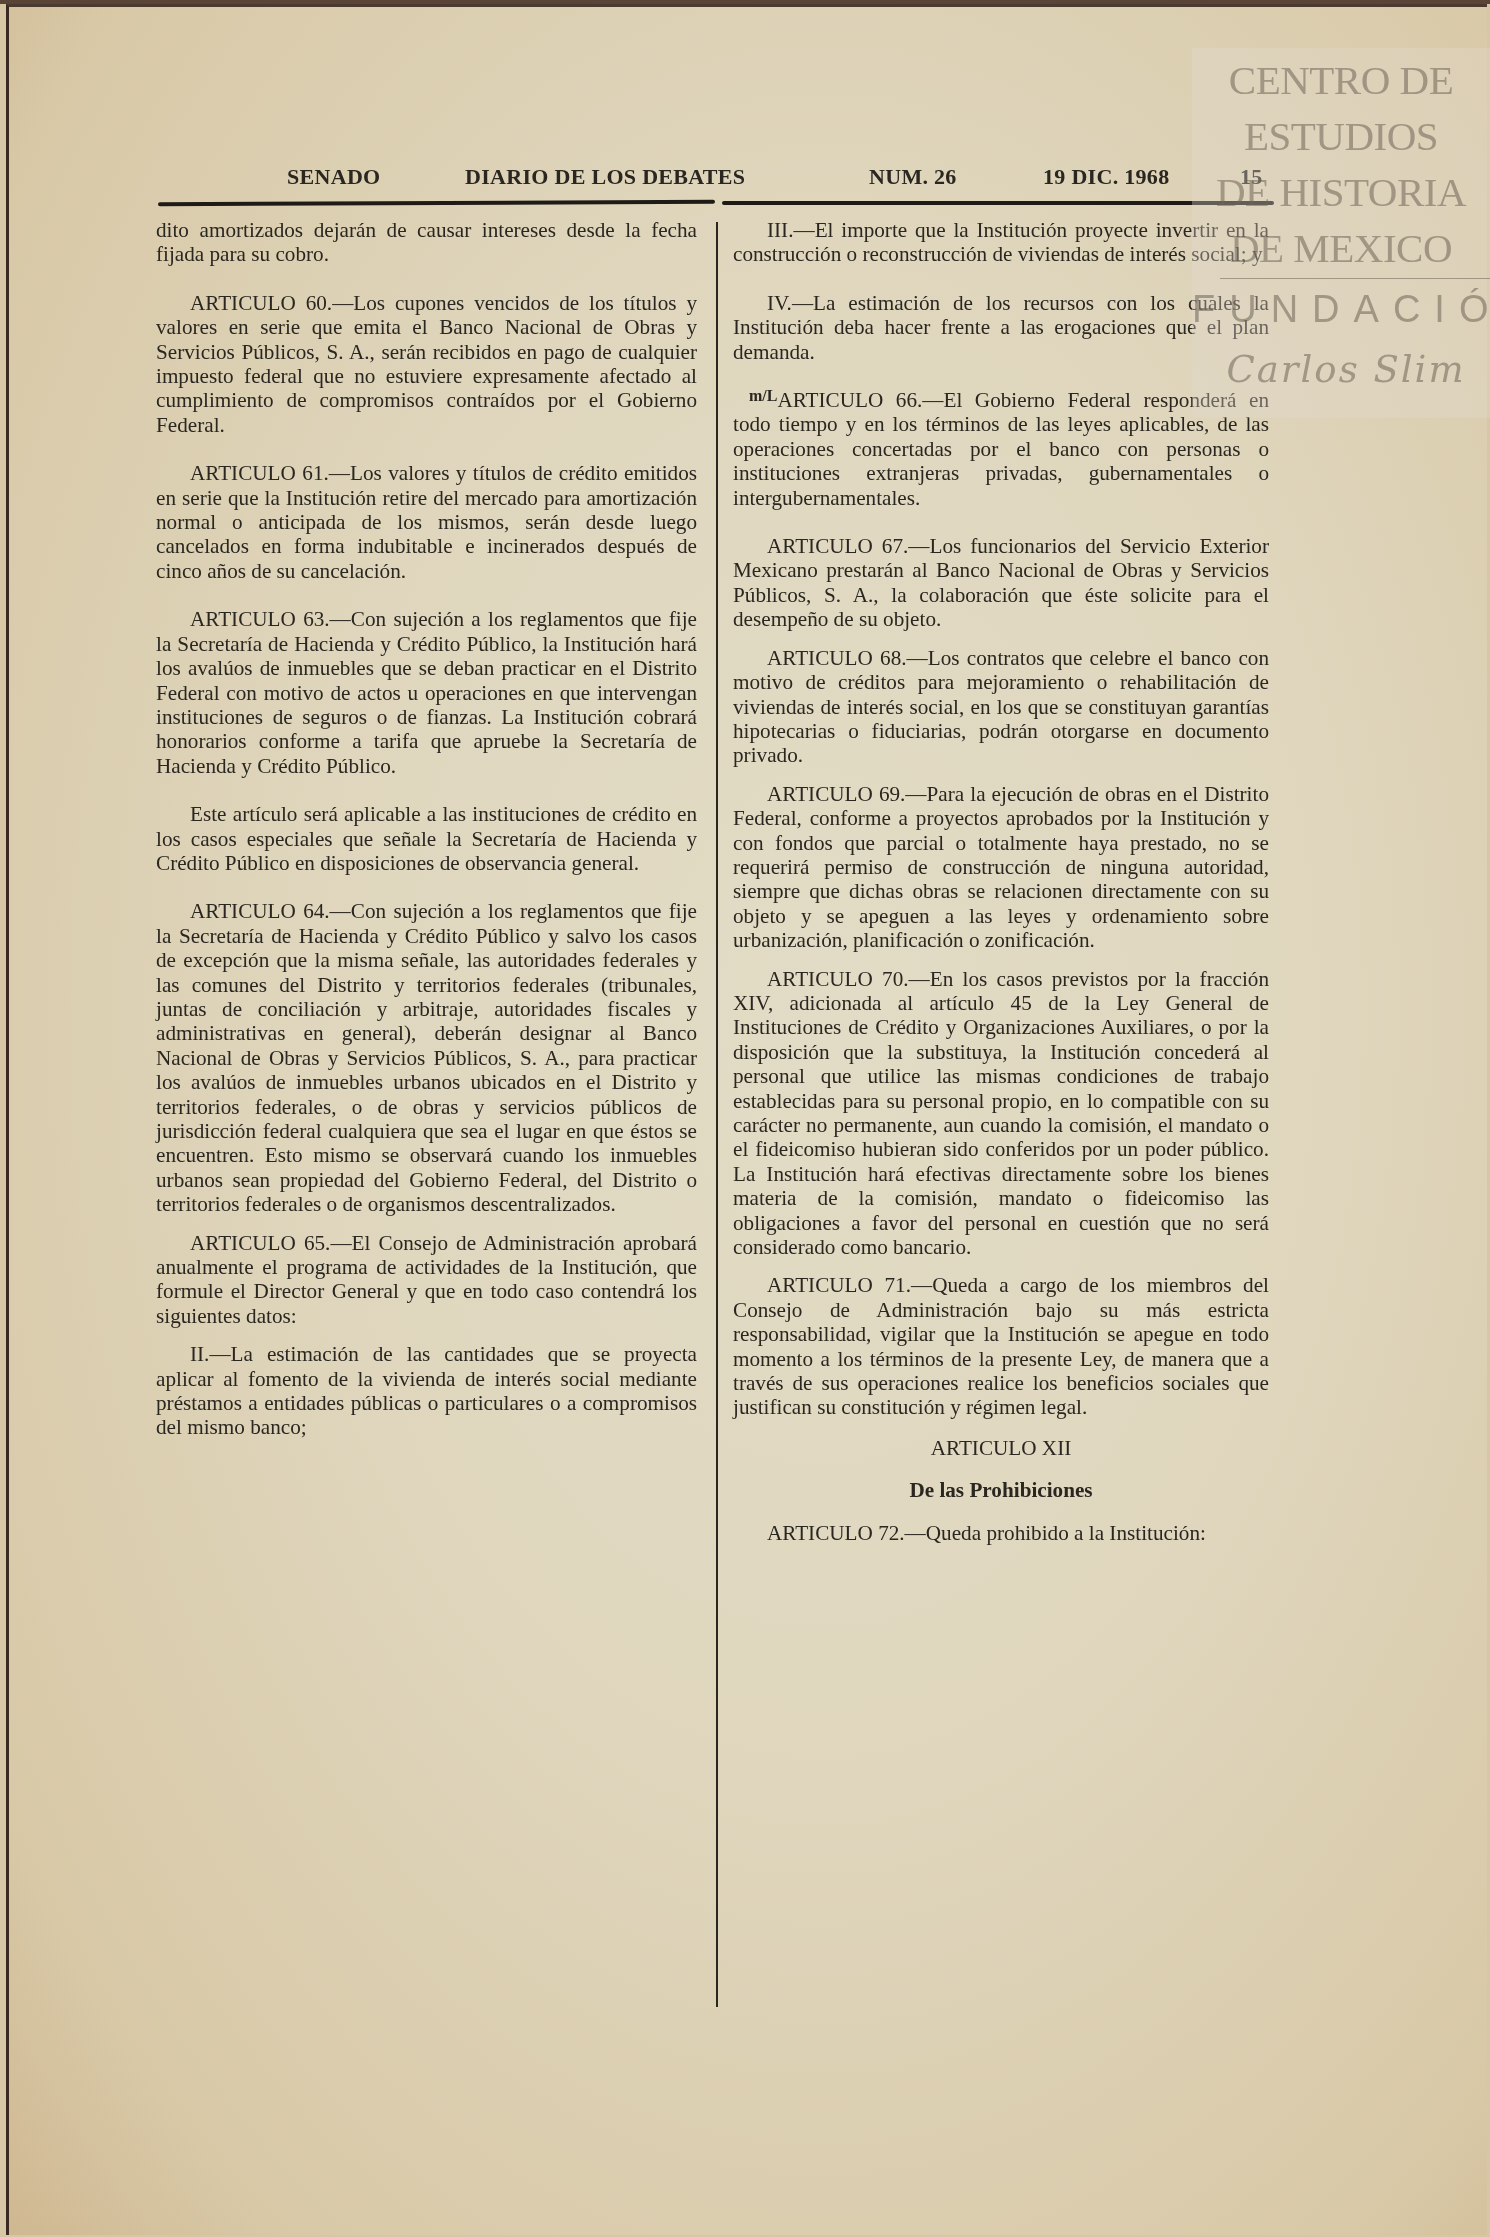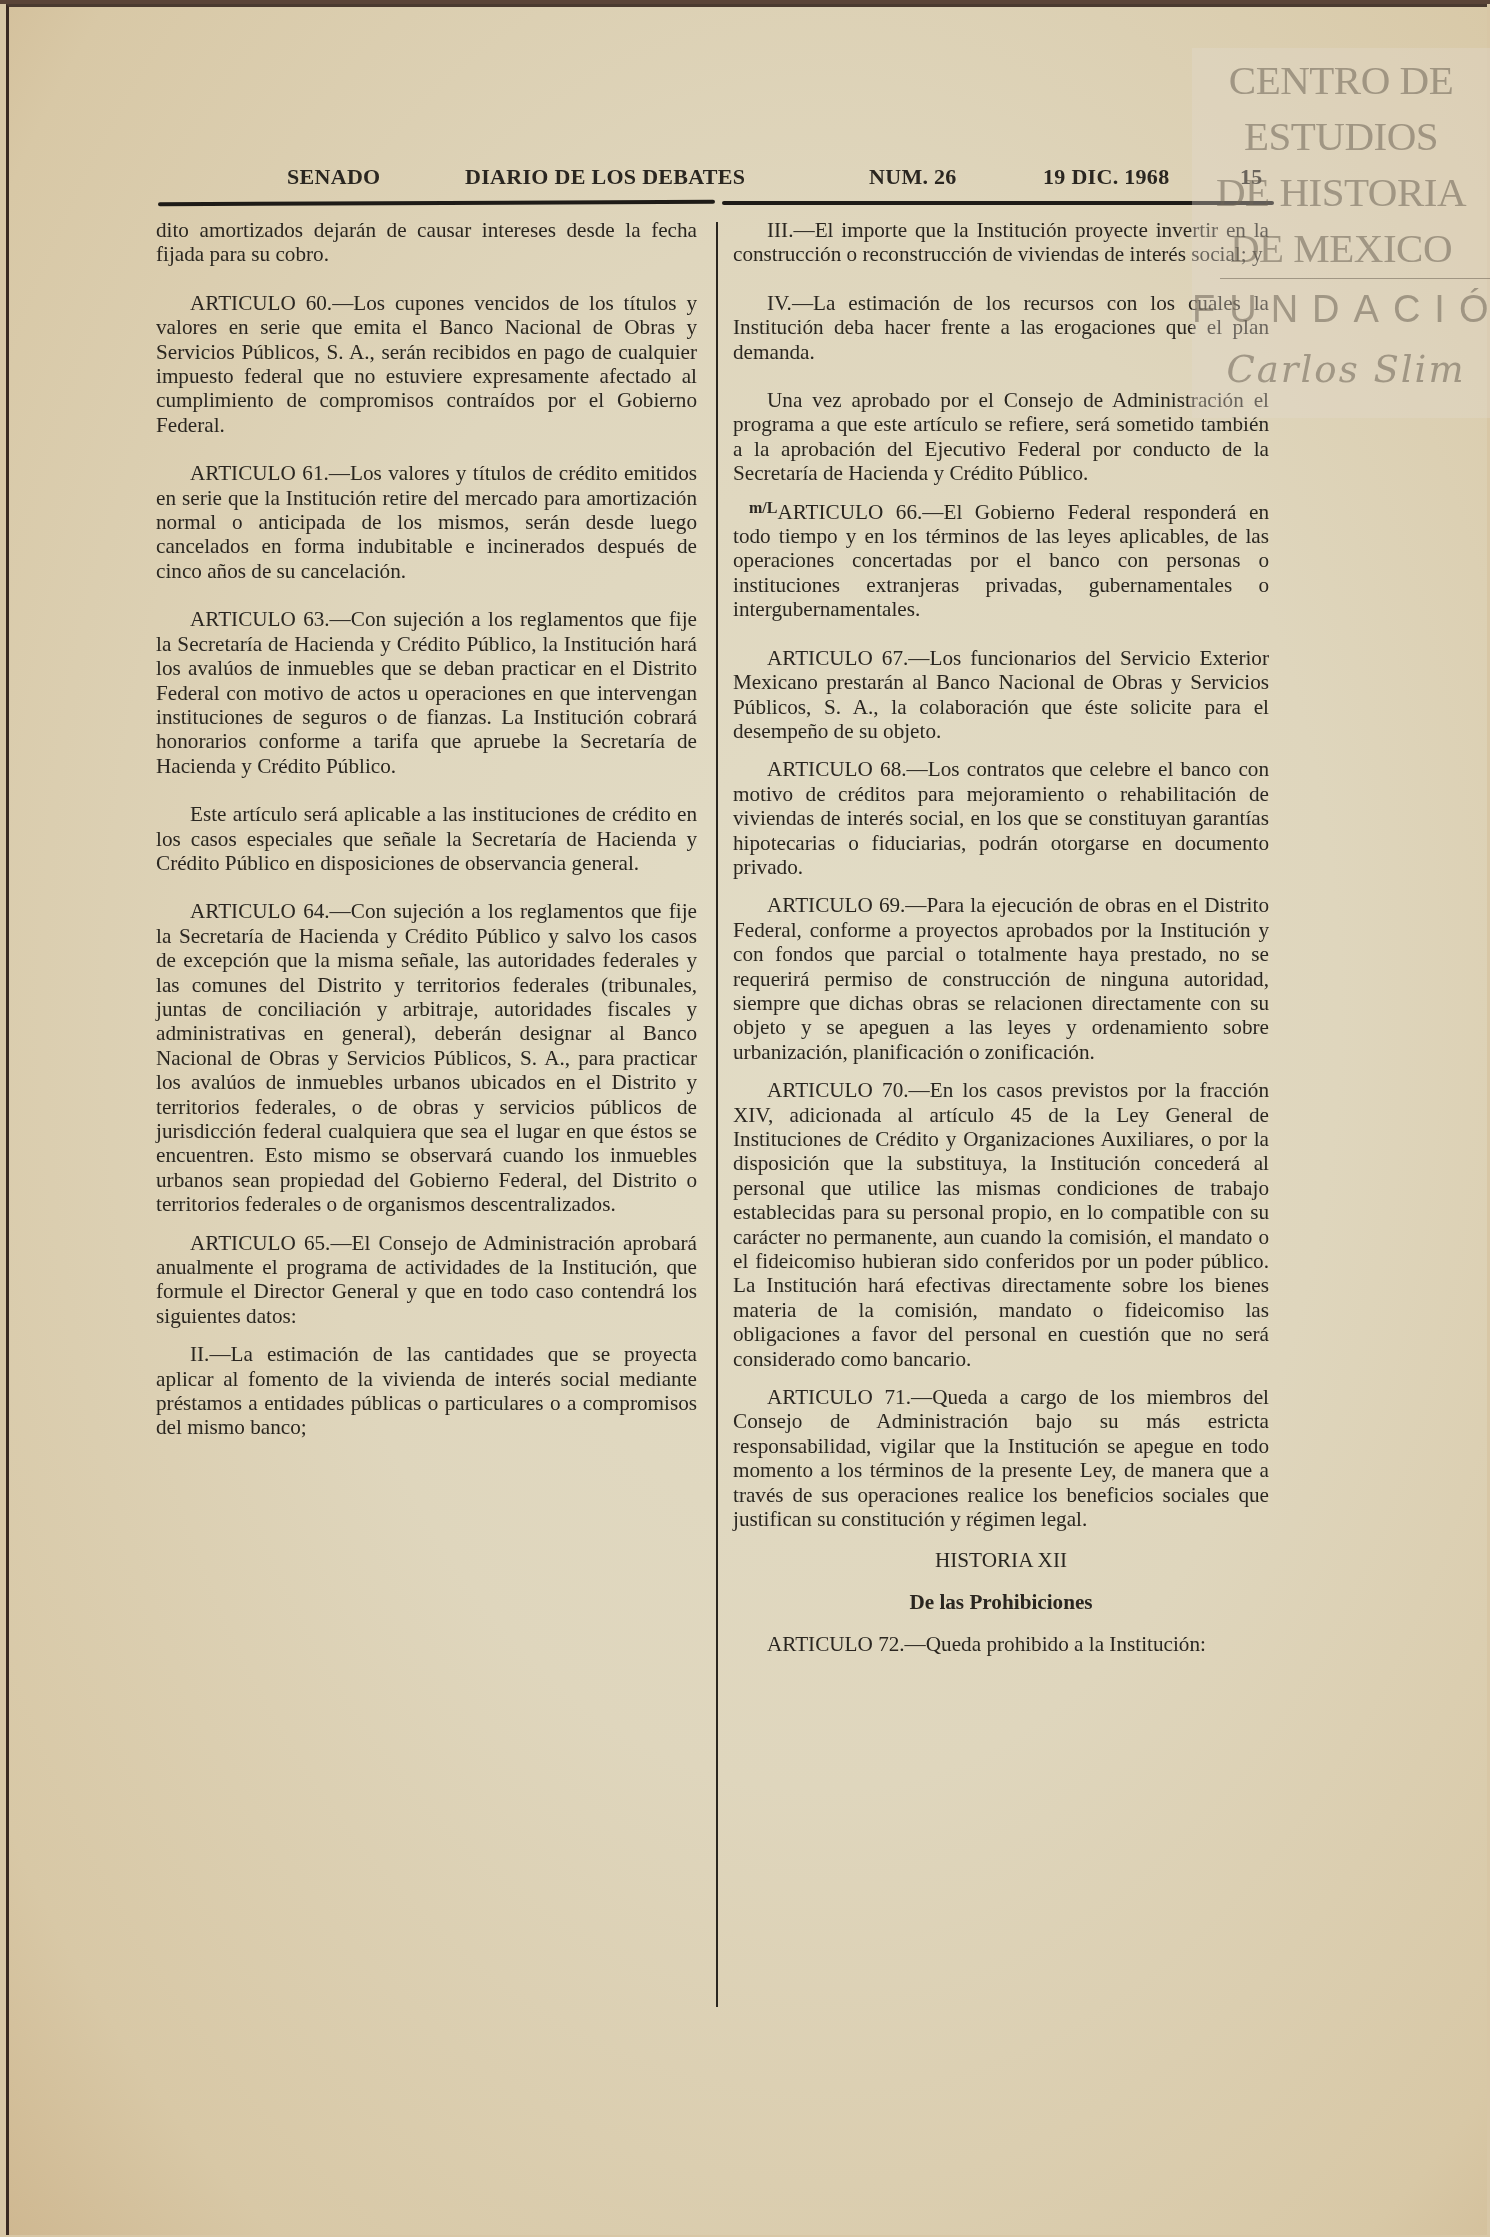--- a/index.html
+++ b/index.html
@@ -88,28 +88,27 @@
   <p>ARTICULO 63.—Con sujeción a los reglamentos que fije la Secretaría de Hacienda y Crédito Público, la Institución hará los avalúos de inmuebles que se deban practicar en el Distrito Federal con motivo de actos u operaciones en que intervengan instituciones de seguros o de fianzas. La Institución cobrará honorarios conforme a tarifa que apruebe la Secretaría de Hacienda y Crédito Público.</p>
   <p>Este artículo será aplicable a las instituciones de crédito en los casos especiales que señale la Secretaría de Hacienda y Crédito Público en disposiciones de observancia general.</p>
   <p class="tight">ARTICULO 64.—Con sujeción a los reglamentos que fije la Secretaría de Hacienda y Crédito Público y salvo los casos de excepción que la misma señale, las autoridades federales y las comunes del Distrito y territorios federales (tribunales, juntas de conciliación y arbitraje, autoridades fiscales y administrativas en general), deberán designar al Banco Nacional de Obras y Servicios Públicos, S. A., para practicar los avalúos de inmuebles urbanos ubicados en el Distrito y territorios federales, o de obras y servicios públicos de jurisdicción federal cualquiera que sea el lugar en que éstos se encuentren. Esto mismo se observará cuando los inmuebles urbanos sean propiedad del Gobierno Federal, del Distrito o territorios federales o de organismos descentralizados.</p>
   <p class="tight">ARTICULO 65.—El Consejo de Administración aprobará anualmente el programa de actividades de la Institución, que formule el Director General y que en todo caso contendrá los siguientes datos:</p>
   <p>II.—La estimación de las cantidades que se proyecta aplicar al fomento de la vivienda de interés social mediante préstamos a entidades públicas o particulares o a compromisos del mismo banco;</p>
 </div>
 
 <div class="col right">
   <p>III.—El importe que la Institución proyecte invertir en la construcción o reconstrucción de viviendas de interés social; y</p>
   <p>IV.—La estimación de los recursos con los cuales la Institución deba hacer frente a las erogaciones que el plan demanda.</p>
-  <p class="tight">Una vez aprobado por el Consejo de Administración el programa a que este artículo se refiere, será sometido también a la aprobación del Ejecutivo Federal por conducto de la Secretaría de Hacienda y Crédito Público.</p>
   <p><span class="stamp">m/L</span><span>ARTICULO 66.—El Gobierno Federal responderá en todo tiempo y en los términos de las leyes aplicables, de las operaciones concertadas por el banco con personas o instituciones extranjeras privadas, gubernamentales o intergubernamentales.</span></p>
   <p class="tight">ARTICULO 67.—Los funcionarios del Servicio Exterior Mexicano prestarán al Banco Nacional de Obras y Servicios Públicos, S. A., la colaboración que éste solicite para el desempeño de su objeto.</p>
   <p class="tight">ARTICULO 68.—Los contratos que celebre el banco con motivo de créditos para mejoramiento o rehabilitación de viviendas de interés social, en los que se constituyan garantías hipotecarias o fiduciarias, podrán otorgarse en documento privado.</p>
   <p class="tight">ARTICULO 69.—Para la ejecución de obras en el Distrito Federal, conforme a proyectos aprobados por la Institución y con fondos que parcial o totalmente haya prestado, no se requerirá permiso de construcción de ninguna autoridad, siempre que dichas obras se relacionen directamente con su objeto y se apeguen a las leyes y ordenamiento sobre urbanización, planificación o zonificación.</p>
   <p class="tight">ARTICULO 70.—En los casos previstos por la fracción XIV, adicionada al artículo 45 de la Ley General de Instituciones de Crédito y Organizaciones Auxiliares, o por la disposición que la substituya, la Institución concederá al personal que utilice las mismas condiciones de trabajo establecidas para su personal propio, en lo compatible con su carácter no permanente, aun cuando la comisión, el mandato o el fideicomiso hubieran sido conferidos por un poder público. La Institución hará efectivas directamente sobre los bienes materia de la comisión, mandato o fideicomiso las obligaciones a favor del personal en cuestión que no será considerado como bancario.</p>
   <p class="tight">ARTICULO 71.—Queda a cargo de los miembros del Consejo de Administración bajo su más estricta responsabilidad, vigilar que la Institución se apegue en todo momento a los términos de la presente Ley, de manera que a través de sus operaciones realice los beneficios sociales que justifican su constitución y régimen legal.</p>
-  <div class="center">HISTORIA XII</div>
+  <div class="center">ARTICULO XII</div>
   <div class="center bold">De las Prohibiciones</div>
   <p>ARTICULO 72.—Queda prohibido a la Institución:</p>
 </div>
 
 <div class="watermark">
   <div class="wm-line wm-l1">CENTRO DE</div>
   <div class="wm-line">ESTUDIOS</div>
   <div class="wm-line">DE HISTORIA</div>
   <div class="wm-line">DE MEXICO</div>
   <div class="wm-rule"></div>

